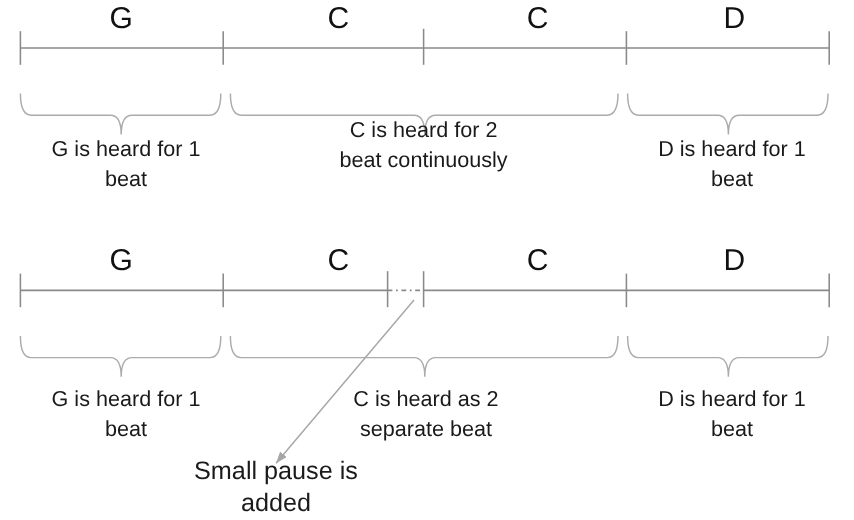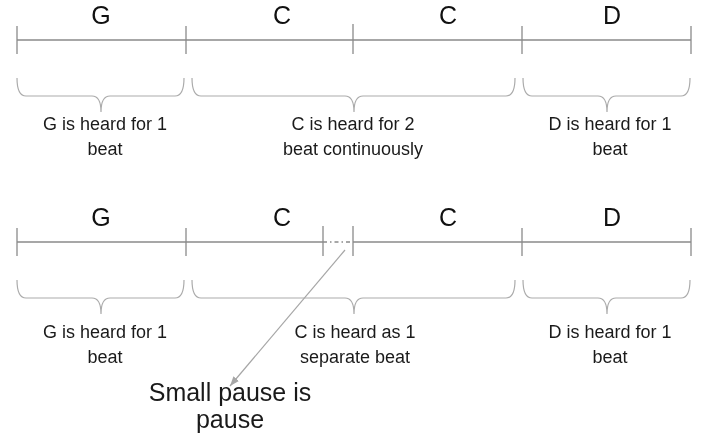--- a/index.html
+++ b/index.html
@@ -25,21 +25,21 @@
     width:220px;
     text-align:center;
     font-size:18px;
     line-height:25px;
     color:#1a1a1a;
   }
   .annotation{
     position:absolute;
     width:220px;
     text-align:center;
-    font-size:25px;
+    font-size:21px;
     line-height:27px;
     color:#1a1a1a;
   }
 </style>
 </head>
 <body>
 
 <div class="stage">
 
   <svg class="layer" viewBox="0 0 712 433">
@@ -84,45 +84,45 @@
 
   <div class="chord" style="left:61px;top:2px;">G</div>
   <div class="chord" style="left:242px;top:2px;">C</div>
   <div class="chord" style="left:408px;top:2px;">C</div>
   <div class="chord" style="left:572px;top:2px;">D</div>
 
   <div class="caption" style="left:-5px;top:112px;">
     <div>G is heard for 1</div>
     <div>beat</div>
   </div>
-  <div class="caption" style="left:243px;top:112px;">
+  <div class="caption" style="left:243px;top:96px;">
     <div>C is heard for 2</div>
     <div>beat continuously</div>
   </div>
   <div class="caption" style="left:500px;top:112px;">
     <div>D is heard for 1</div>
     <div>beat</div>
   </div>
 
   <div class="chord" style="left:61px;top:204px;">G</div>
   <div class="chord" style="left:242px;top:204px;">C</div>
   <div class="chord" style="left:408px;top:204px;">C</div>
   <div class="chord" style="left:572px;top:204px;">D</div>
 
   <div class="caption" style="left:-5px;top:320px;">
     <div>G is heard for 1</div>
     <div>beat</div>
   </div>
   <div class="caption" style="left:245px;top:320px;">
-    <div>C is heard as 1</div>
+    <div>C is heard as 2</div>
     <div>separate beat</div>
   </div>
   <div class="caption" style="left:500px;top:320px;">
     <div>D is heard for 1</div>
     <div>beat</div>
   </div>
 
   <div class="annotation" style="left:120px;top:379px;">
     <div>Small pause is</div>
-    <div>pause</div>
+    <div>added</div>
   </div>
 
 </div>
 
 </body></html>

